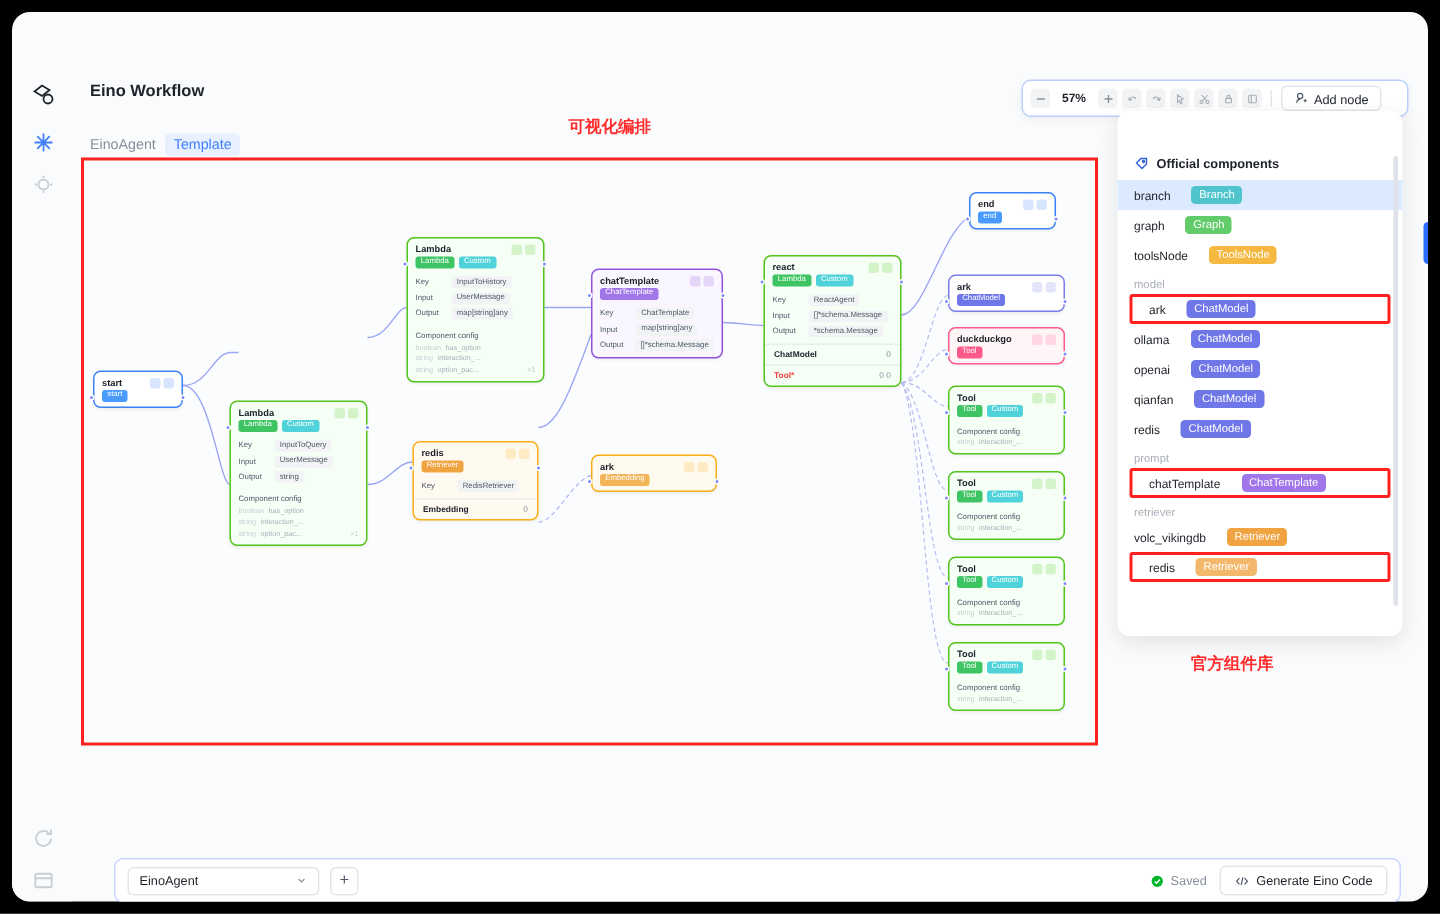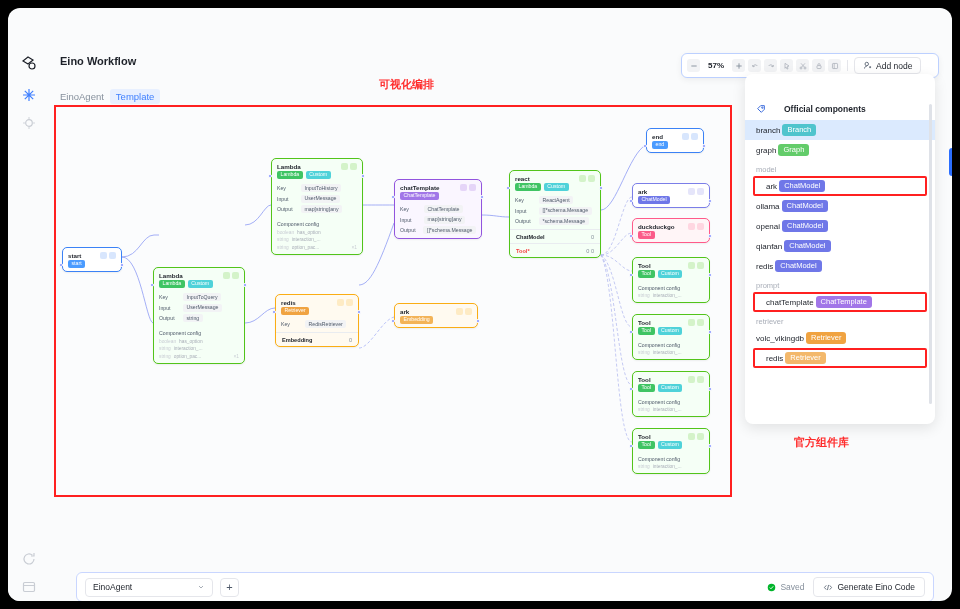--- a/index.html
+++ b/index.html
@@ -79,23 +79,23 @@
   
   .panel { position:absolute; left:737px; top:66px; width:190px; height:350px;
            background:#fff; border-radius:8px; box-shadow:0 4px 14px rgba(0,0,0,.10);
            overflow:hidden; }
   .filter { height:22px; border-bottom:1px solid #f0f1f3; display:flex;
             align-items:center; gap:6px; padding:0 9px; }
   .filter input { border:0; outline:0; font-size:8.5px; color:#1d2129;
                   font-family:"Liberation Sans", sans-serif; width:140px; background:transparent; }
   .filter input::placeholder { color:#c1c4cc; }
   .plist { position:absolute; left:0; top:22px; right:0; bottom:0; padding:6px 0 0 0; }
-  .oc { display:flex; align-items:center; gap:18px; padding:2px 11px 6px 11px; }
+  .oc { display:flex; align-items:center; gap:5px; padding:2px 11px 6px 11px; }
   .oc b { font-size:8.5px; color:#1d2129; }
-  .item { display:flex; align-items:center; gap:2px; height:20px; padding:0 11px;
+  .item { display:flex; align-items:center; gap:14px; height:20px; padding:0 11px;
           position:relative; }
   .item.sel { background:#dbeafe; }
   .item .lbl { font-size:8px; color:#1d2129; }
   .ctag { font-size:7.5px; color:#fff; border-radius:3px; padding:2px 5px; line-height:1; }
   .grp { font-size:7.5px; color:#a9aeb8; padding:5px 11px 2px 11px; }
   .pscroll { position:absolute; right:3px; top:30px; width:3px; height:300px;
              background:#dfe2e8; border-radius:2px; }
 
   
   .ztool { position:absolute; left:673px; top:45px; width:258px; height:25px;
@@ -623,20 +623,24 @@
       </div>
       <div id="items">
           <div class="item sel">
             <span class="lbl">branch</span>
             <span class="ctag" style="background:#4fc4cd">Branch</span>
           </div>
           <div class="item">
             <span class="lbl">graph</span>
             <span class="ctag" style="background:#63cc6a">Graph</span>
           </div>
+          <div class="item">
+            <span class="lbl">toolsNode</span>
+            <span class="ctag" style="background:#f5b942">ToolsNode</span>
+          </div>
           <div class="grp">model</div>
           <div class="item" style="border: 2px solid rgb(255, 32, 32); margin: 0px 8px; border-radius: 2px;">
             <span class="lbl">ark</span>
             <span class="ctag" style="background:#6f77e8">ChatModel</span>
           </div>
           <div class="item">
             <span class="lbl">ollama</span>
             <span class="ctag" style="background:#6f77e8">ChatModel</span>
           </div>
           <div class="item">

